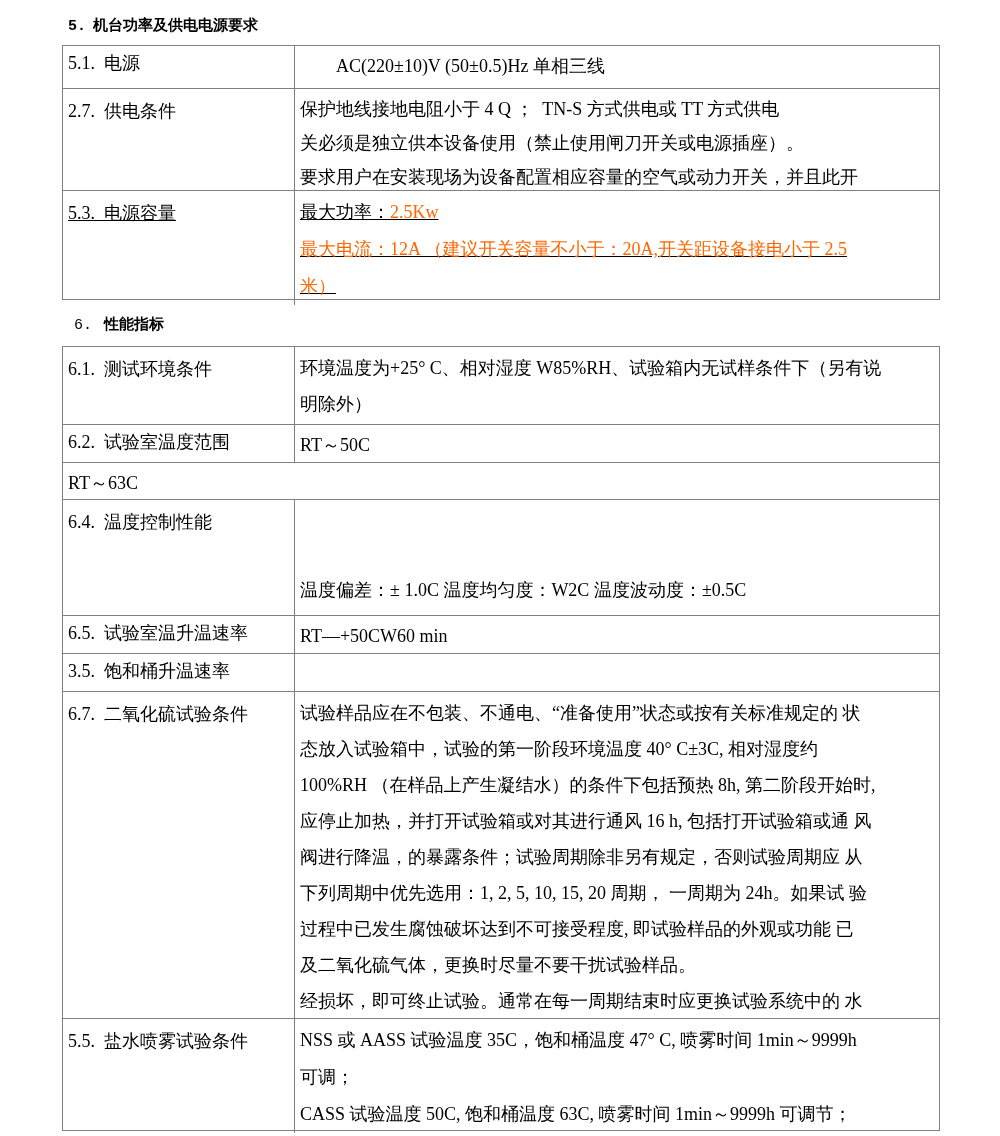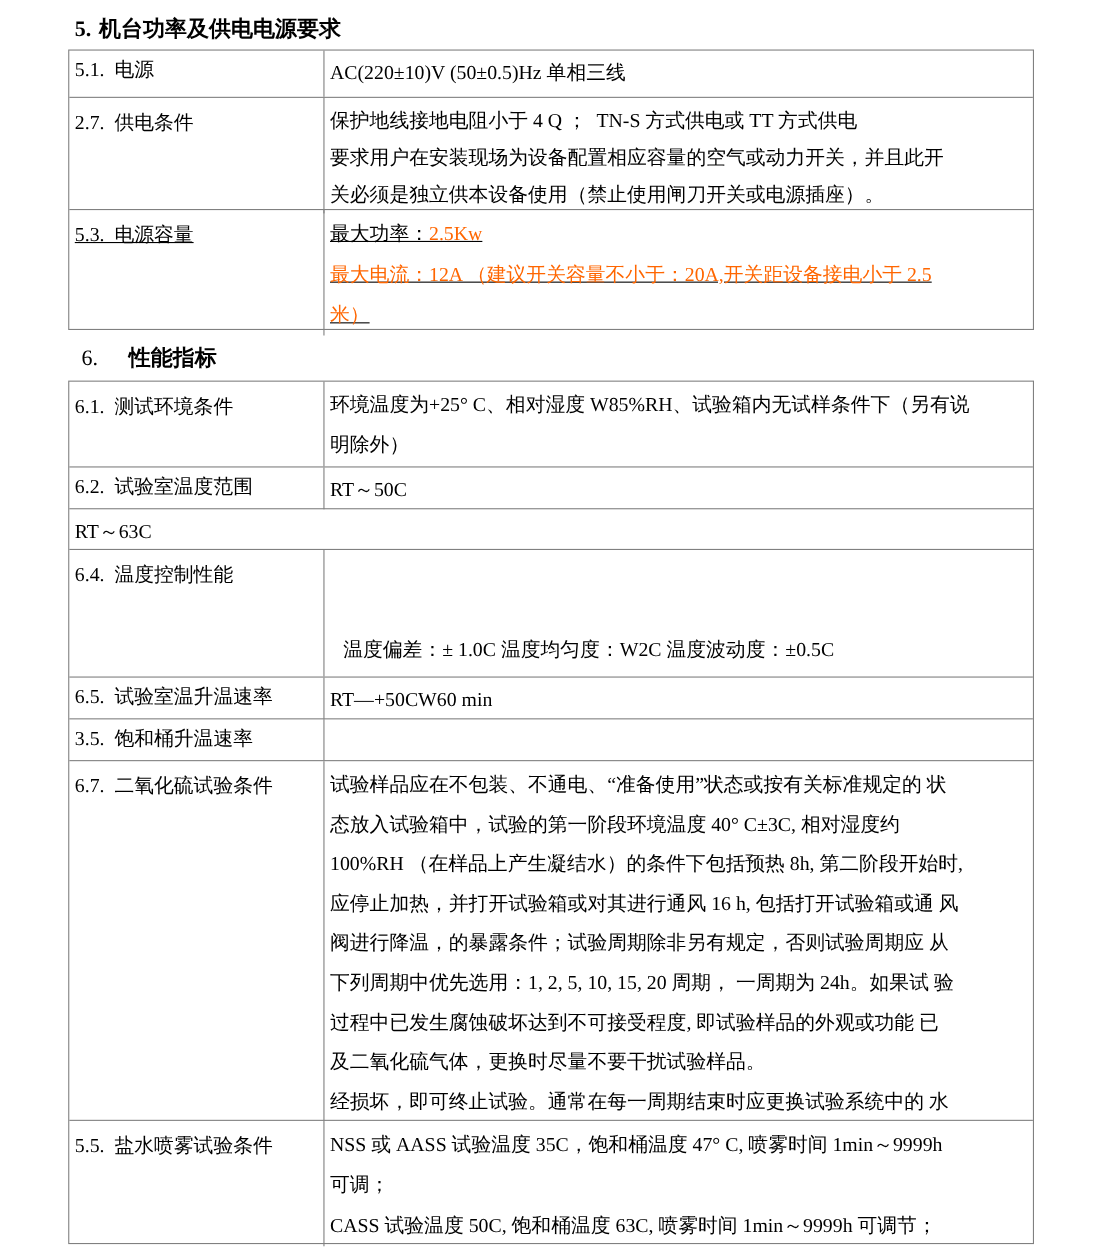--- a/index.html
+++ b/index.html
@@ -13,62 +13,63 @@
     width: 1000px;
     height: 1136px;
     color: var(--text);
     font-family: "Liberation Serif", "DejaVu Serif", serif;
     font-size: 18px;
     overflow: hidden;
   }
   .doc { padding-top: 14px; }
   .heading {
     margin-left: 68px;
-    font-size: 20px;
+    font-size: 15px;
     line-height: 26px;
     margin-bottom: 5px;
     white-space: pre-wrap;
+    font-family: Liberation Mono, monospace;
   }
   .heading .h-num { font-weight: bold; }
   .heading .h-text { font-weight: bold; margin-left: 7px; }
   .heading.h6 { margin-left: 74px; margin-top: 13px; margin-bottom: 7px; }
   .heading.h6 .h-num { font-weight: normal; }
-  .heading.h6 .h-text { margin-left: 28px; }
+  .heading.h6 .h-text { margin-left: 12px; }
   .tbl {
     margin-left: 62px;
     width: 878px;
     border: 1px solid var(--border);
   }
   .tr {
     display: grid;
     grid-template-columns: 232px 1fr;
   }
   .tr + .tr { border-top: 1px solid var(--border); }
   .td { padding: 3px 6px 0 5px; }
   .td.label {
     border-right: 1px solid var(--border);
     padding-top: 7px;
     line-height: 30px;
     white-space: pre-wrap;
   }
   .line { line-height: 36px; white-space: pre-wrap; }
   .hl { color: var(--hl); }
   
-  .r5-1 { height: 42px; }
+  .r5-1 { height: 42px; gap: 36px; }
   .r5-1 .td { padding-top: 4px; }
   .r5-2 { height: 102px; }
   .r5-2 .line { line-height: 34px; }
   .r5-3 { height: 109px; text-decoration: underline; }
   .r5-3 .line { line-height: 37px; }
   
   .r6-1 { height: 77px; }
   .r6-2 { height: 38px; }
   .r6-3 { height: 37px; }
   .r6-4 { height: 116px; }
-  .r6-4 .td.value { display: flex; flex-direction: column; justify-content: flex-end; padding-bottom: 7px; margin-left: 12px; }
+  .r6-4 .td.value { display: flex; flex-direction: column; justify-content: flex-end; padding-bottom: 7px; }
   .r6-5 { height: 38px; }
   .r6-6 { height: 38px; }
   .r6-7 { height: 327px; }
   .r6-8 { height: 112px; }
   .r6-8 .line { line-height: 37px; }
   .single .td { padding-top: 2px; }
 </style>
 </head>
 <body>
 
@@ -80,22 +81,22 @@
     <div class="tr r5-1 single">
       <div class="td label">5.1.  电源</div>
       <div class="td value">
         <div class="line">AC(220±10)V (50±0.5)Hz 单相三线</div>
       </div>
     </div>
     <div class="tr r5-2">
       <div class="td label">2.7.  供电条件</div>
       <div class="td value">
         <div class="line">保护地线接地电阻小于 4 Q ；  TN-S 方式供电或 TT 方式供电</div>
+        <div class="line">关必须是独立供本设备使用（禁止使用闸刀开关或电源插座）。</div>
         <div class="line">要求用户在安装现场为设备配置相应容量的空气或动力开关，并且此开</div>
-        <div class="line">关必须是独立供本设备使用（禁止使用闸刀开关或电源插座）。</div>
       </div>
     </div>
     <div class="tr r5-3">
       <div class="td label">5.3.  电源容量</div>
       <div class="td value">
         <div class="line"><span>最大功率：</span><span class="hl">2.5Kw</span></div>
         <div class="line hl">最大电流：12A （建议开关容量不小于：20A,开关距设备接电小于 2.5</div>
         <div class="line hl">米）</div>
       </div>
     </div>

